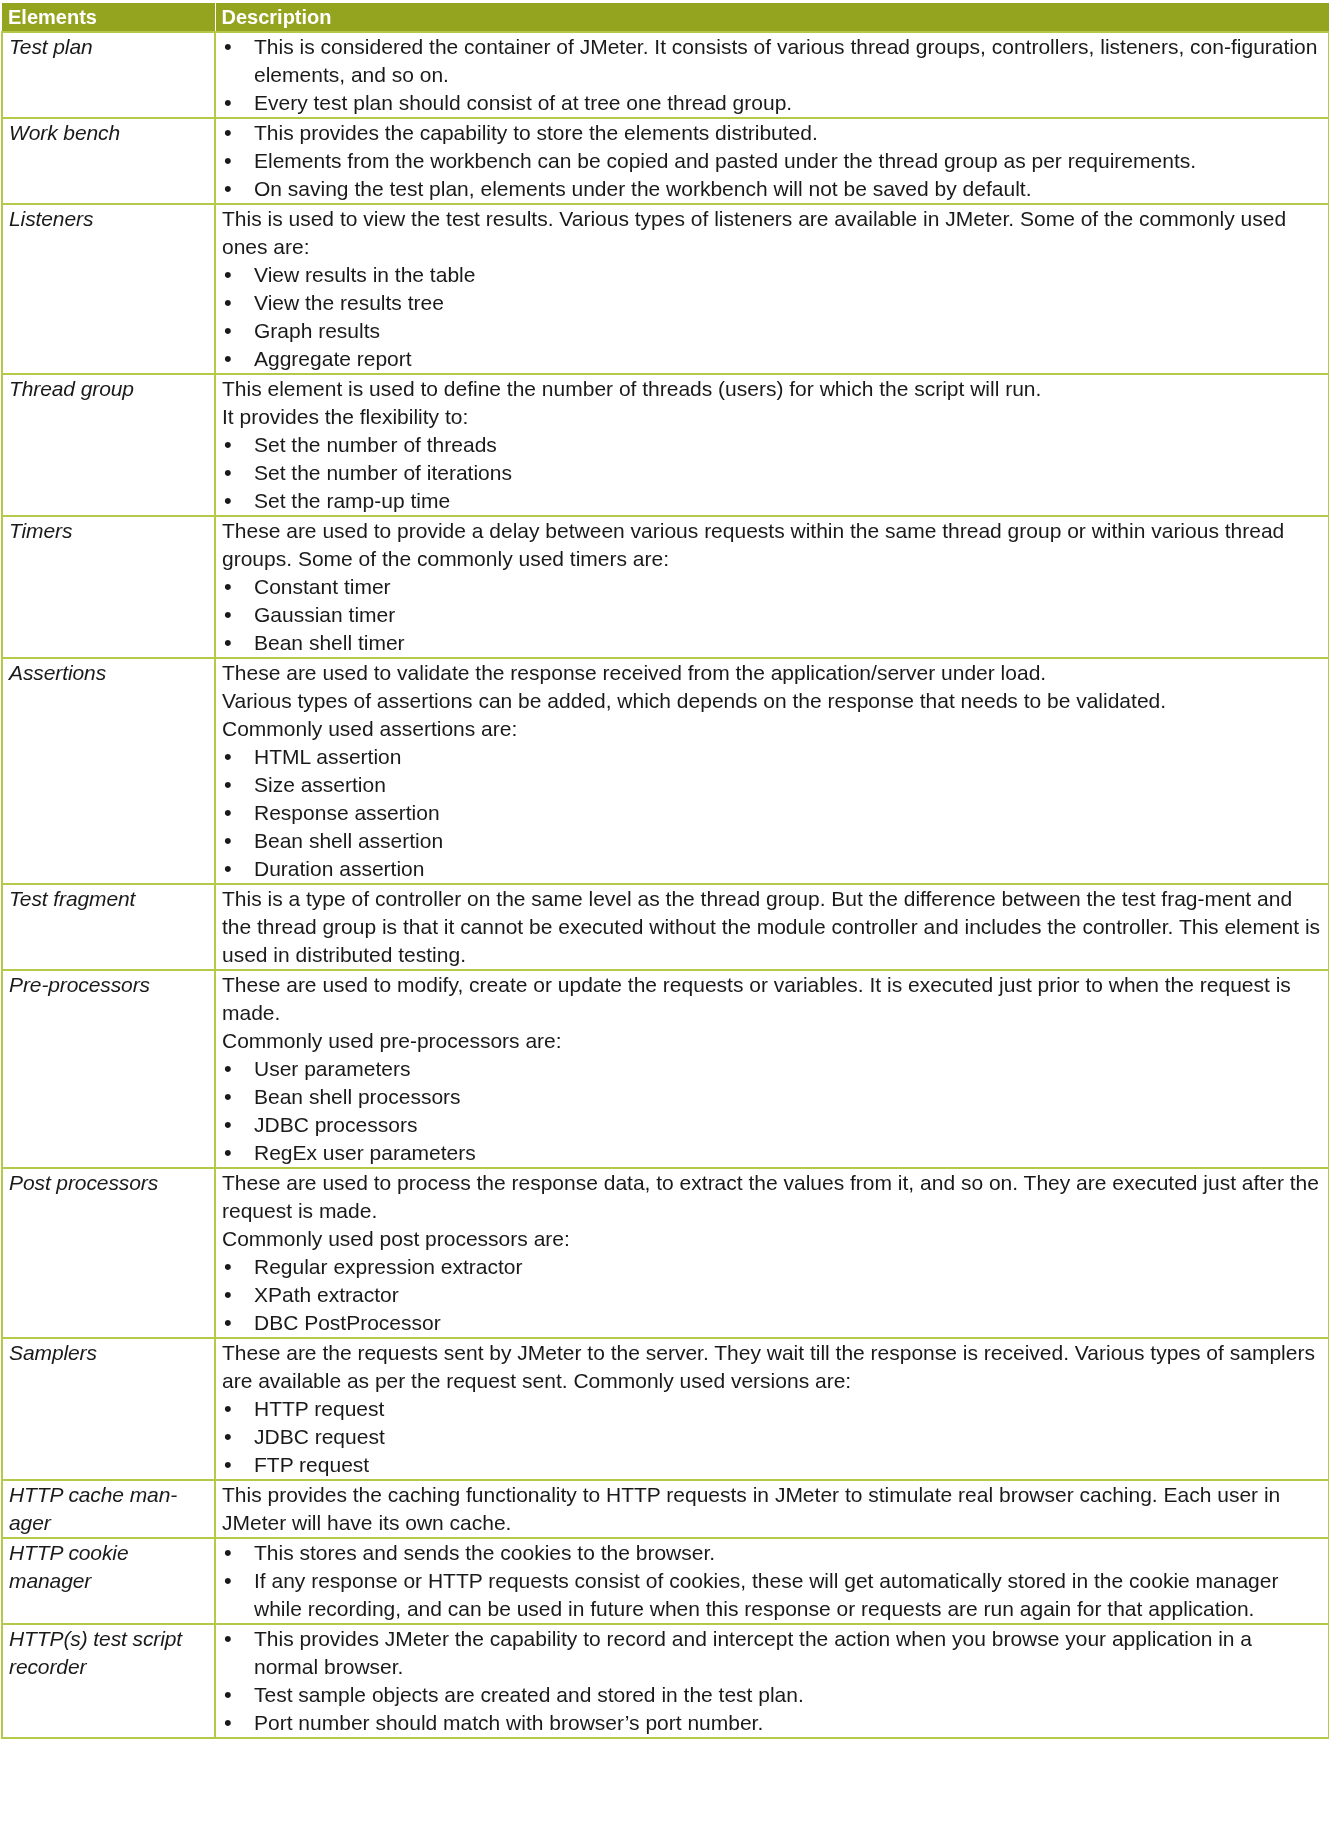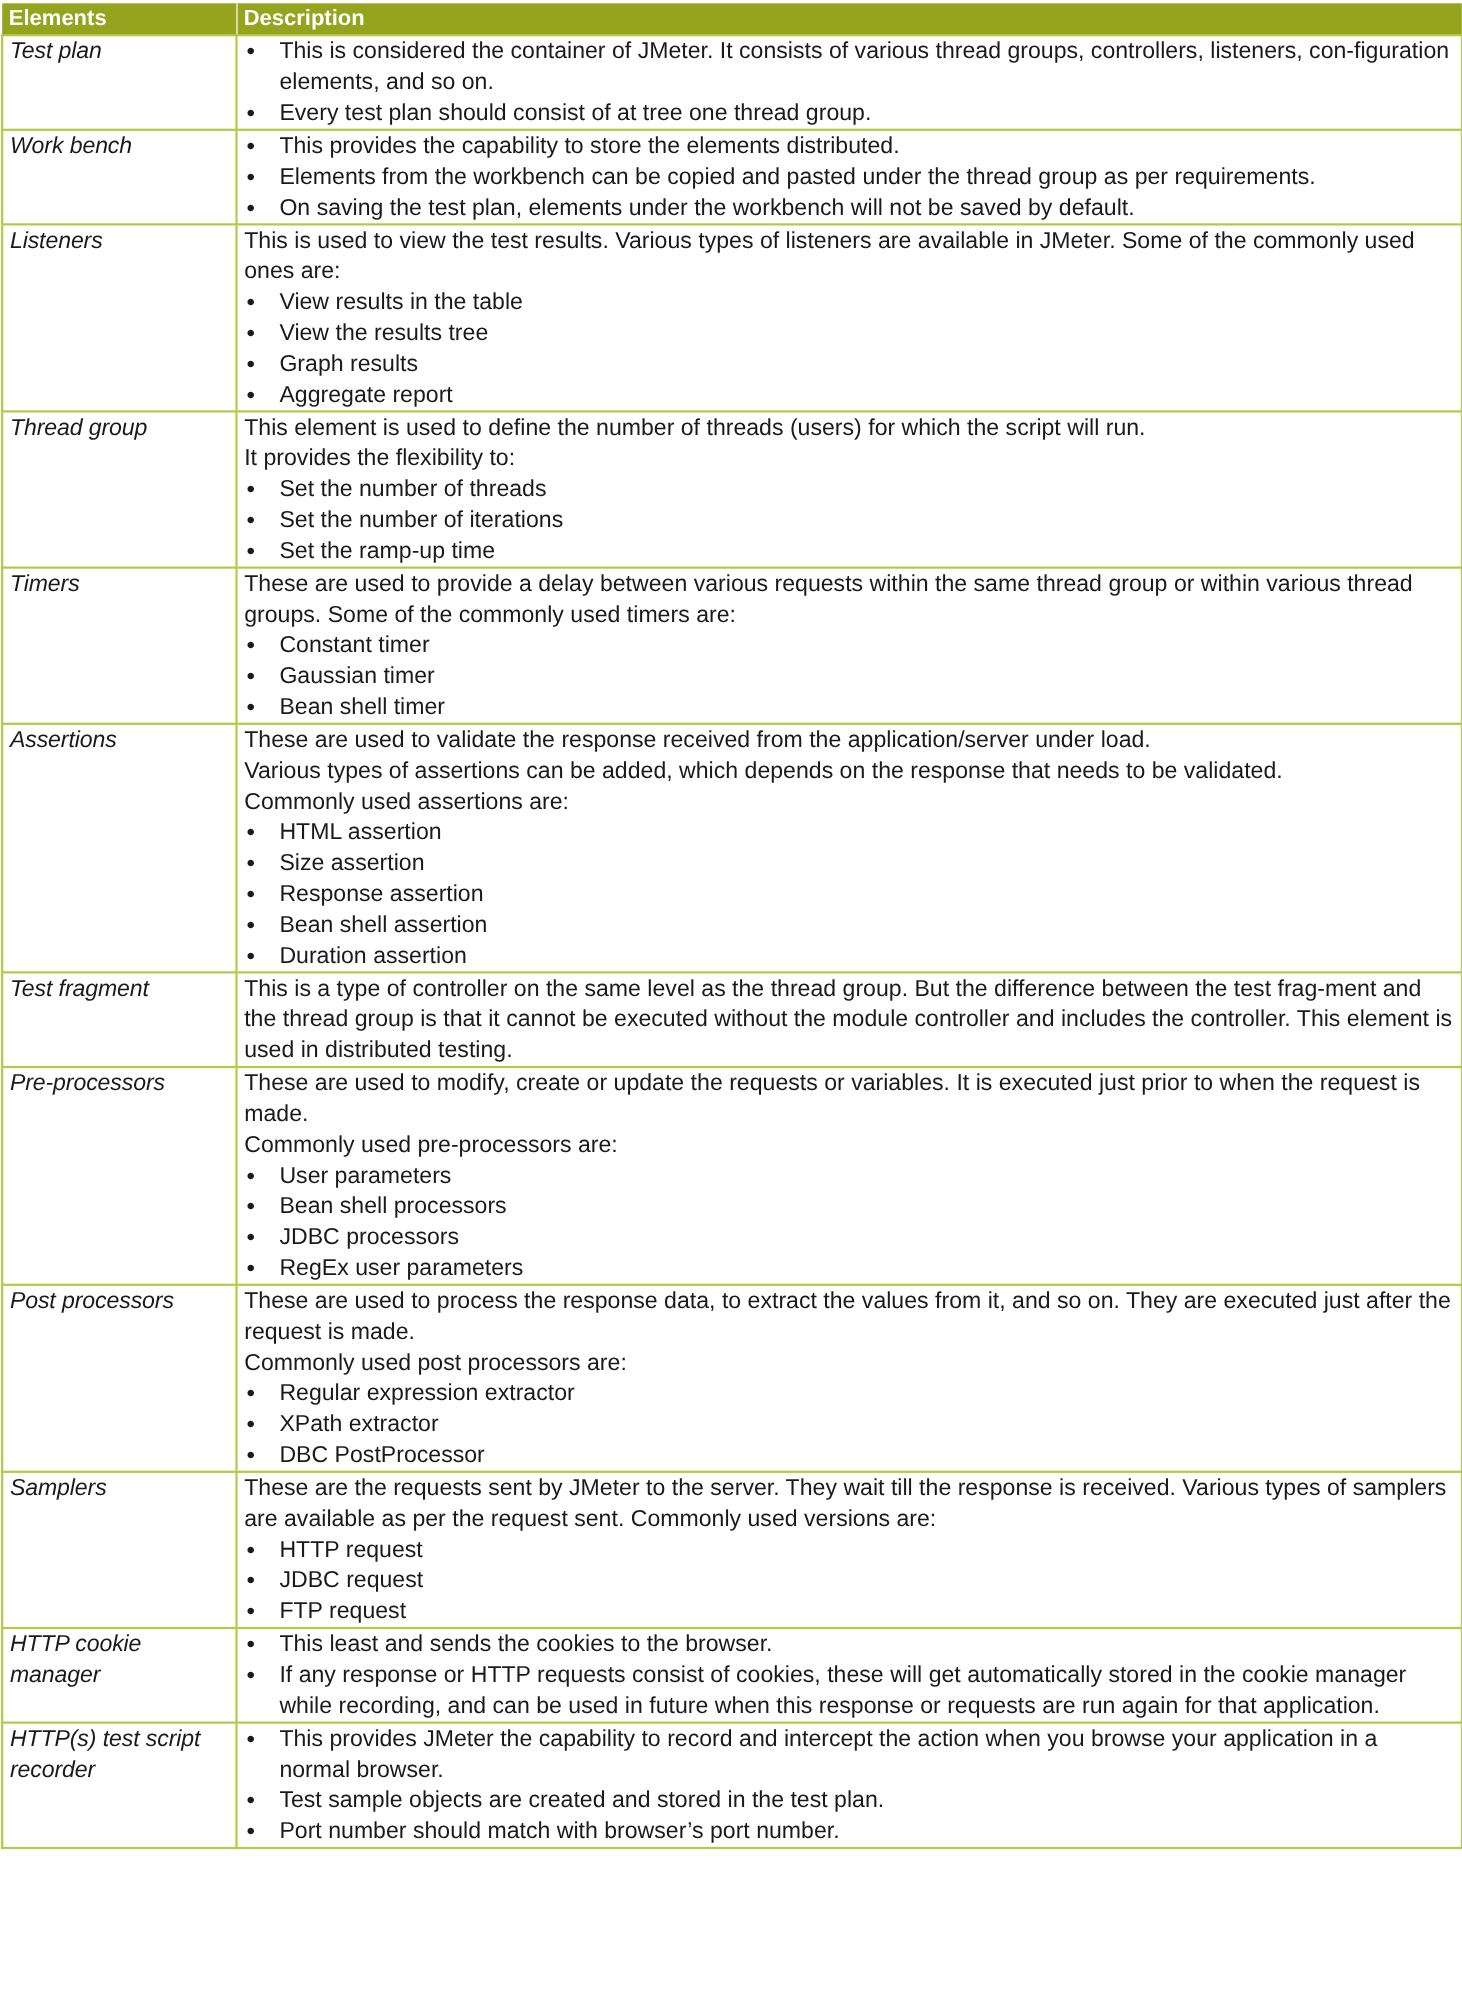--- a/index.html
+++ b/index.html
@@ -149,24 +149,30 @@
         <td>
           <span class="para">These are the requests sent by JMeter to the server. They wait till the response is received. Various types of samplers are available as per the request sent. Commonly used versions are:</span>
           <ul>
             <li>HTTP request</li>
             <li>JDBC request</li>
             <li>FTP request</li>
           </ul>
         </td>
       </tr>
       <tr>
+        <td class="el-cell">HTTP cache man-ager</td>
+        <td>
+          <span class="para">This provides the caching functionality to HTTP requests in JMeter to stimulate real browser caching. Each user in JMeter will have its own cache.</span>
+        </td>
+      </tr>
+      <tr>
         <td class="el-cell">HTTP cookie manager</td>
         <td>
           <ul>
-            <li>This least and sends the cookies to the browser.</li>
+            <li>This stores and sends the cookies to the browser.</li>
             <li>If any response or HTTP requests consist of cookies, these will get automatically stored in the cookie manager while recording, and can be used in future when this response or requests are run again for that application.</li>
           </ul>
         </td>
       </tr>
       <tr>
         <td class="el-cell">HTTP(s) test script recorder</td>
         <td>
           <ul>
             <li>This provides JMeter the capability to record and intercept the action when you browse your application in a normal browser.</li>
             <li>Test sample objects are created and stored in the test plan.</li>

